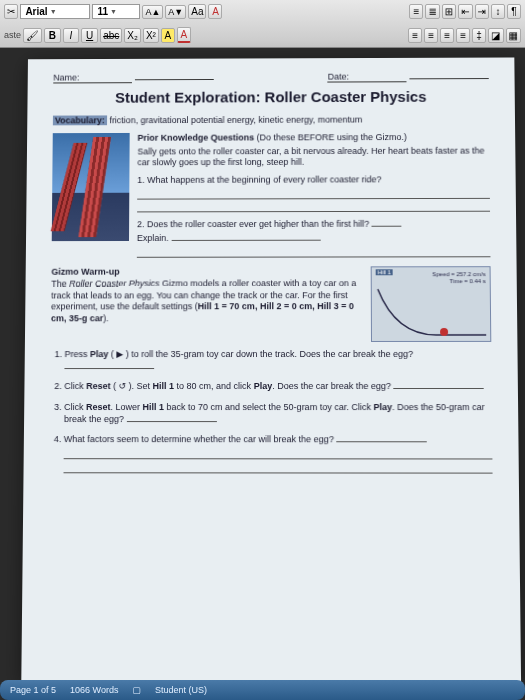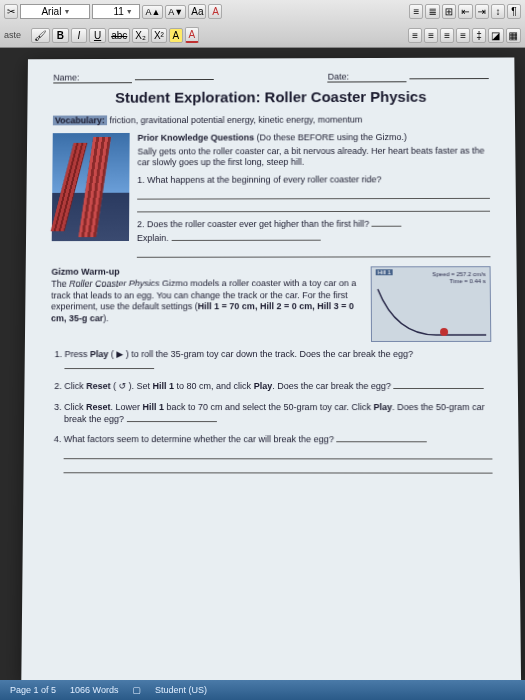--- a/index.html
+++ b/index.html
@@ -12,21 +12,21 @@
   }
   .toolbar {
     background: linear-gradient(#e8e8e8, #c8c8c8);
     height: 48px;
     border-bottom: 1px solid #888;
     display: flex; flex-direction: column;
     font-size: 10px;
   }
   .tb-row { display: flex; align-items: center; height: 24px; padding: 0 4px; gap: 2px; }
   .tb-row > * { flex-shrink: 0; }
-  .sel { background: #fff; border: 1px solid #999; padding: 1px 20px; font-size: 10px; display: inline-flex; align-items: center; gap: 2px; }
+  .sel { background: #fff; border: 1px solid #999; padding: 1px 4px; font-size: 10px; display: inline-flex; align-items: center; gap: 2px; font-weight: bold; }
   .btn { background: linear-gradient(#f8f8f8,#d8d8d8); border: 1px solid #aaa; padding: 1px 4px; font-size: 10px; min-width: 16px; text-align: center; border-radius: 2px; }
   .btn.sm { min-width: 14px; padding: 1px 2px; }
   .icon-sc { font-size: 9px; }
   .page-wrap {
     position: absolute;
     left: 24px; right: 8px; top: 54px; bottom: 22px;
     perspective: 800px;
   }
   .page {
     background: #e8eef2;
@@ -75,21 +75,21 @@
   .mini-chart .lbl-sp { position: absolute; top: 4px; right: 4px; text-align: right; line-height: 1.1; }
   .mini-chart svg { position: absolute; left: 4px; top: 20px; }
   ol.steps { margin: 6px 0 0 14px; font-size: 9px; }
   ol.steps li { margin-bottom: 8px; line-height: 1.35; }
   .inlineblank { display: inline-block; border-bottom: 1px solid #555; min-width: 90px; height: 9px; vertical-align: baseline; }
   .longblank { border-bottom: 1px solid #555; height: 10px; margin-top: 4px; }
   .statusbar {
     position: absolute; left: 0; right: 0; bottom: 0; height: 20px;
     background: linear-gradient(#4a7aa8,#2a5a88);
     color: #e0eeff; font-size: 9px;
-    display: flex; align-items: center; gap: 14px; padding: 0 10px;
+    display: flex; align-items: center; gap: 14px; padding: 0 10px; border-radius: 8px;
   }
   .dd-caret { font-size: 7px; color: #555; }
 </style>
 </head>
 <body>
 
 <div class="toolbar">
   <div class="tb-row">
     <span class="btn sm">✂</span>
     <span class="sel" style="width:70px">
@@ -107,21 +107,21 @@
     <span style="flex:1"></span>
     <span class="btn sm">≡</span>
     <span class="btn sm">≣</span>
     <span class="btn sm">⊞</span>
     <span class="btn sm">⇤</span>
     <span class="btn sm">⇥</span>
     <span class="btn sm">↕</span>
     <span class="btn sm">¶</span>
   </div>
   <div class="tb-row">
-    <span style="font-size:9px;color:#444;margin-right:8px">aste</span>
+    <span style="font-size:9px;color:#444;margin-right:0">aste</span>
     <span class="btn sm">🖌</span>
     <span class="btn" style="font-weight:bold">B</span>
     <span class="btn" style="font-style:italic">I</span>
     <span class="btn" style="text-decoration:underline">U</span>
     <span class="btn sm" style="text-decoration:line-through">abc</span>
     <span class="btn sm">X₂</span>
     <span class="btn sm">X²</span>
     <span class="btn sm" style="background:#ffea66">A</span>
     <span class="btn sm" style="color:#c03030;border-bottom:2px solid #c03030">A</span>
     <span style="flex:1"></span>

